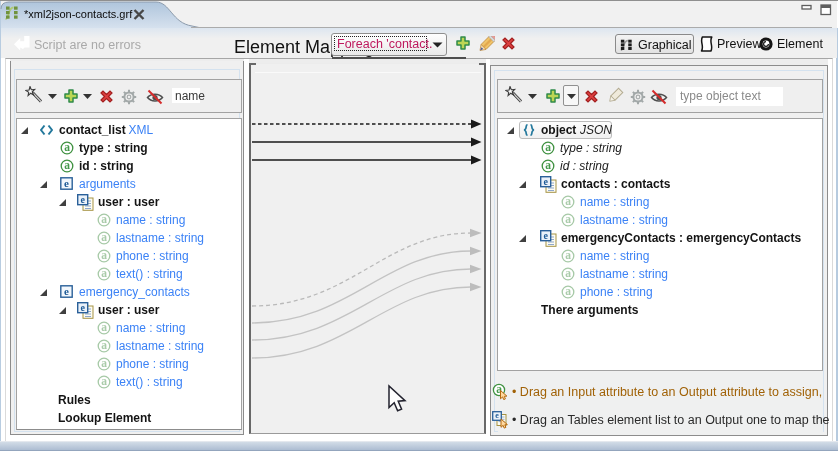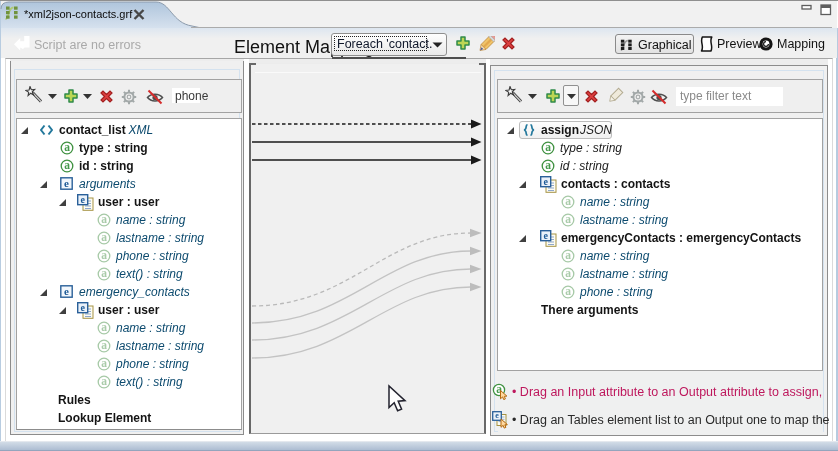--- a/index.html
+++ b/index.html
@@ -1,21 +1,21 @@
 <!DOCTYPE html>
 <html><head>
 <meta charset="utf-8">
 <style>
 *{margin:0;padding:0;box-sizing:border-box}
 html,body{width:838px;height:451px;overflow:hidden;background:#fff;
   font-family:"Liberation Sans",sans-serif;-webkit-font-smoothing:antialiased}
 .abs{position:absolute}
 .row{position:absolute;height:18px;line-height:18px;font-size:12px;white-space:nowrap;color:#1b1b1b}
 .b{font-weight:700;color:#141414}
-.gi{font-style:italic;color:#0c4a6e}
+.gi{color:#3b82f6}
 .it{font-style:italic}
 svg{display:block}
 </style>
 </head>
 <body>
 
 <div class="abs" style="left:0;top:0;width:838px;height:1px;background:#8f8f8f"></div>
 <div class="abs" style="left:0;top:1px;width:1px;height:442px;background:#b8cce0"></div>
 <div class="abs" style="left:5px;top:58px;width:828px;height:384px;border-top:1px solid #a6a6a6;border-left:1px solid #dadada;border-right:1px solid #dadada;border-bottom:1px solid #e3e3e3"></div>
 <div class="abs" style="left:836px;top:28px;width:2px;height:414px;background:#b7cbdf"></div>
@@ -64,21 +64,21 @@
 <div class="abs" style="left:1px;top:28px;width:836px;height:30px;background:linear-gradient(#dde6f0,#f0f0f0 35%,#f0f0f0)"></div>
 
 <svg class="abs" style="left:14px;top:36px" width="16" height="16" viewBox="0 0 16 16">
   <path d="M0,8.2 L6.2,2 L6.2,5.2 L10.2,5.2 L10.2,0 L15.5,0 L15.5,11.6 L10.5,11.6 L9,13 L6.2,11.4 L6.2,14.4 Z" fill="#fff"></path>
 </svg>
 <div class="abs" style="left:34px;top:38px;font-size:12.5px;color:#a9a9a9">Script are no errors</div>
 <div class="abs" style="left:234px;top:37px;font-size:18px;color:#111">Element Mapping</div>
 
 <div class="abs" style="left:331px;top:33px;width:116px;height:23px;border:1px solid #8f8f8f;border-radius:3px;background:linear-gradient(#fefefe,#e9e9e9)"></div>
 <div class="abs" style="left:334px;top:36px;width:93px;height:15px;border:1px dotted #222"></div>
-<div class="abs" style="left:337px;top:37px;font-size:12.5px;color:#0f172a">Foreach 'contact.</div>
+<div class="abs" style="left:337px;top:37px;font-size:12.5px;color:#be185d">Foreach 'contact.</div>
 <svg class="abs" style="left:432px;top:42px" width="11" height="6" viewBox="0 0 11 6">
     <path d="M0.5,0.5 L10.5,0.5 L5.5,5.5 Z" fill="#222"></path>
   </svg>
 <div class="abs" style="left:332px;top:57px;width:134px;height:2px;background:#4f4f4f"></div>
 
 <svg class="abs" style="left:456px;top:36px" width="14" height="14" viewBox="0 0 14 14">
   <path d="M5,1 h4 v4 h4 v4 h-4 v4 h-4 v-4 H1 V5 h4 Z" fill="#bcd655" stroke="#2f8b49" stroke-width="1.5" stroke-linejoin="round"></path>
 </svg>
 
 <svg class="abs" style="left:477px;top:36px" width="18" height="17" viewBox="0 0 18 17">
@@ -113,21 +113,21 @@
 <svg class="abs" style="left:699px;top:36px" width="14" height="16" viewBox="0 0 14 16">
   <path d="M3.4,1 L12.8,1 C9.9,5.5 14.6,10.5 11.9,15 L2.5,15 C5.4,10.5 0.7,5.5 3.4,1 Z" fill="#fff" stroke="#141414" stroke-width="1.5" stroke-linejoin="round"></path>
 </svg>
 <div class="abs" style="left:717px;top:37px;font-size:12.5px;color:#111">Preview</div>
 
 <svg class="abs" style="left:759px;top:37px" width="14" height="14" viewBox="0 0 14 14">
   <circle cx="7" cy="7" r="6.6" fill="#141414"></circle>
   <circle cx="7" cy="7" r="3.4" fill="#fff"></circle>
   <path d="M7,4.6 A2.4 2.4 0 1 0 9.4,7" fill="none" stroke="#141414" stroke-width="1.2"></path>
 </svg>
-<div class="abs" style="left:777px;top:37px;font-size:12.5px;color:#111">Mapping</div>
+<div class="abs" style="left:777px;top:37px;font-size:12.5px;color:#111">Element</div>
 
 <div class="abs" style="left:10px;top:60px;width:234px;height:375px;border:1px solid #8c8c8c;background:#f0f0f0"></div>
 <div class="abs" style="left:14px;top:69px;width:226px;height:363px;border:1px solid #d4e2ef"></div>
 <div class="abs" style="left:16px;top:79px;width:226px;height:34px;border:1px solid #a2a2a2;background:#efefef"></div>
 <div class="abs" style="left:16px;top:118px;width:226px;height:312px;border:1px solid #a2a2a2;border-bottom-color:#8c8c8c;background:#fff"></div>
 
 <svg class="abs" style="left:25px;top:86px" width="19" height="20" viewBox="0 0 19 20">
   <path d="M7.5,6.5 L16,15.5" stroke="#3c3c3c" stroke-width="3"></path>
   <path d="M7.5,6.5 L16,15.5" stroke="#cfcfcf" stroke-width="1.2"></path>
   <path d="M5,0.5 L6.3,3.7 L9.7,3.4 L7.2,5.8 L8.6,9 L5.6,7.3 L3.1,9.6 L3.7,6.2 L0.7,4.4 L4.1,4 Z" fill="#fdfdfd" stroke="#3c3c3c" stroke-width="1.1"></path>
@@ -159,21 +159,21 @@
     </g>
   </g>
   <circle cx="8" cy="8" r="1.8" fill="#efefef" stroke="#a9aeae" stroke-width="1.2"></circle>
 </svg>
 <svg class="abs" style="left:146px;top:89px" width="18" height="16" viewBox="0 0 18 16">
   <path d="M1.5,8.5 C5,4 13,4 16.5,8.5 C13,13 5,13 1.5,8.5 Z" fill="none" stroke="#4e4e4e" stroke-width="1.5"></path>
   <circle cx="9" cy="8.5" r="2.6" fill="#4e4e4e"></circle>
   <line x1="2.5" y1="1.5" x2="15.5" y2="14.5" stroke="#d42a2a" stroke-width="2"></line>
 </svg>
 <div class="abs" style="left:172px;top:88px;width:28px;height:15px;background:#fff"></div>
-<div class="abs" style="left:175px;top:89px;font-size:12px;color:#3a3a3a">phone</div>
+<div class="abs" style="left:175px;top:89px;font-size:12px;color:#3a3a3a">name</div>
 
 <div class="row" style="left:0;top:121px;width:268px">
   <svg class="abs" style="left:21px;top:6px" width="7" height="7" viewBox="0 0 7 7">
       <path d="M7,0 L7,7 L0,7 Z" fill="#404040"></path>
     </svg>
   <svg class="abs" style="left:40px;top:3px" width="13" height="12" viewBox="0 0 13 12">
       <path d="M4.5,1.5 L1,6 L4.5,10.5 M8.5,1.5 L12,6 L8.5,10.5" fill="none" stroke="#23789c" stroke-width="2"></path>
     </svg>
   <span class="b" style="position:absolute;left:59px">contact_list</span>
     <span class="gi" style="position:absolute;left:128.5px">XML</span>
@@ -362,31 +362,31 @@
     </g>
   </g>
   <circle cx="8" cy="8" r="1.8" fill="#efefef" stroke="#a9aeae" stroke-width="1.2"></circle>
 </svg>
 <svg class="abs" style="left:650px;top:89px" width="18" height="16" viewBox="0 0 18 16">
   <path d="M1.5,8.5 C5,4 13,4 16.5,8.5 C13,13 5,13 1.5,8.5 Z" fill="none" stroke="#4e4e4e" stroke-width="1.5"></path>
   <circle cx="9" cy="8.5" r="2.6" fill="#4e4e4e"></circle>
   <line x1="2.5" y1="1.5" x2="15.5" y2="14.5" stroke="#d42a2a" stroke-width="2"></line>
 </svg>
 <div class="abs" style="left:676px;top:87px;width:107px;height:19px;background:#fff"></div>
-<div class="abs" style="left:680px;top:89px;font-size:12px;color:#8a8a8a">type filter text</div>
+<div class="abs" style="left:680px;top:89px;font-size:12px;color:#8a8a8a">type object text</div>
 
 <div class="row" style="left:0;top:121px">
   <svg class="abs" style="left:507px;top:6px" width="7" height="7" viewBox="0 0 7 7">
       <path d="M7,0 L7,7 L0,7 Z" fill="#404040"></path>
     </svg>
   <div class="abs" style="left:519px;top:0;width:93px;height:18px;border:1px solid #bcbcbc;border-radius:3px;background:linear-gradient(#fdfdfd,#f0f0f0)"></div>
   <svg class="abs" style="left:523px;top:3px" width="12" height="12" viewBox="0 0 12 12">
       <path d="M4.5,0.8 C2.8,0.8 3.4,3 2.8,4.5 C2.5,5.3 1.6,5.6 1.6,6 C1.6,6.4 2.5,6.7 2.8,7.5 C3.4,9 2.8,11.2 4.5,11.2 M7.5,0.8 C9.2,0.8 8.6,3 9.2,4.5 C9.5,5.3 10.4,5.6 10.4,6 C10.4,6.4 9.5,6.7 9.2,7.5 C8.6,9 9.2,11.2 7.5,11.2" fill="none" stroke="#23789c" stroke-width="1.7"></path>
     </svg>
-  <span class="b" style="position:absolute;left:541px">assign</span>
+  <span class="b" style="position:absolute;left:541px">object</span>
     <span class="it" style="position:absolute;left:580px;color:#1b1b1b">JSON</span>
 </div>
 <div class="row" style="left:0;top:139px">
   <svg class="abs" style="left:541px;top:2px" width="14" height="14" viewBox="0 0 14 14">
       <circle cx="7" cy="7" r="5.8" fill="#fff" stroke="#3f9140" stroke-width="1.3"></circle>
       <text x="7" y="10.4" text-anchor="middle" font-family="Liberation Serif" font-weight="bold" font-size="11.5" fill="#44984a">a</text>
     </svg>
   <span class="it" style="position:absolute;left:560px;color:#1b1b1b">type : string</span>
 </div>
 <div class="row" style="left:0;top:157px">
@@ -470,21 +470,21 @@
   </div>
 
 <div class="abs" style="left:498px;top:372px;width:325px;height:63px;background:#eff0f0"></div>
 <svg class="abs" style="left:492px;top:383px" width="17" height="17" viewBox="0 0 17 17">
   <circle cx="7" cy="7" r="5.6" fill="#fff" stroke="#3f9140" stroke-width="1.3"></circle>
   <text x="7" y="10.2" text-anchor="middle" font-family="Liberation Serif" font-weight="bold" font-size="11.5" fill="#44984a">a</text>
   <g>
       <path d="M8.5,7.5 L8.5,15.8 L10.6,13.9 L11.7,16.6 L13.4,15.9 L12.3,13.3 L14.9,13.1 Z" fill="#ffd9a0" stroke="#b5690f" stroke-width="1"></path>
     </g>
 </svg>
-<div class="abs" style="left:512px;top:385px;font-size:12.5px;color:#be185d">• Drag an Input attribute to an Output attribute to assign,</div>
+<div class="abs" style="left:512px;top:385px;font-size:12.5px;color:#a16207">• Drag an Input attribute to an Output attribute to assign,</div>
 <svg class="abs" style="left:492px;top:411px" width="18" height="18" viewBox="0 0 18 18">
   <rect x="5" y="3.5" width="9" height="11" fill="#fdfcf2" stroke="#a59344" stroke-width="1"></rect>
   <g stroke="#8ea7cc" stroke-width="0.9">
       <line x1="6.5" y1="6" x2="12.5" y2="6"></line>
       <line x1="6.5" y1="8.3" x2="12.5" y2="8.3"></line>
       <line x1="6.5" y1="10.6" x2="12.5" y2="10.6"></line>
     </g>
   <rect x="0.7" y="0.7" width="8.6" height="8.6" fill="#eaf1f9" stroke="#2a6099" stroke-width="1.3"></rect>
   <text x="5" y="7.4" text-anchor="middle" font-family="Liberation Serif" font-weight="bold" font-size="8" fill="#1d5a96">e</text>
   <g>

